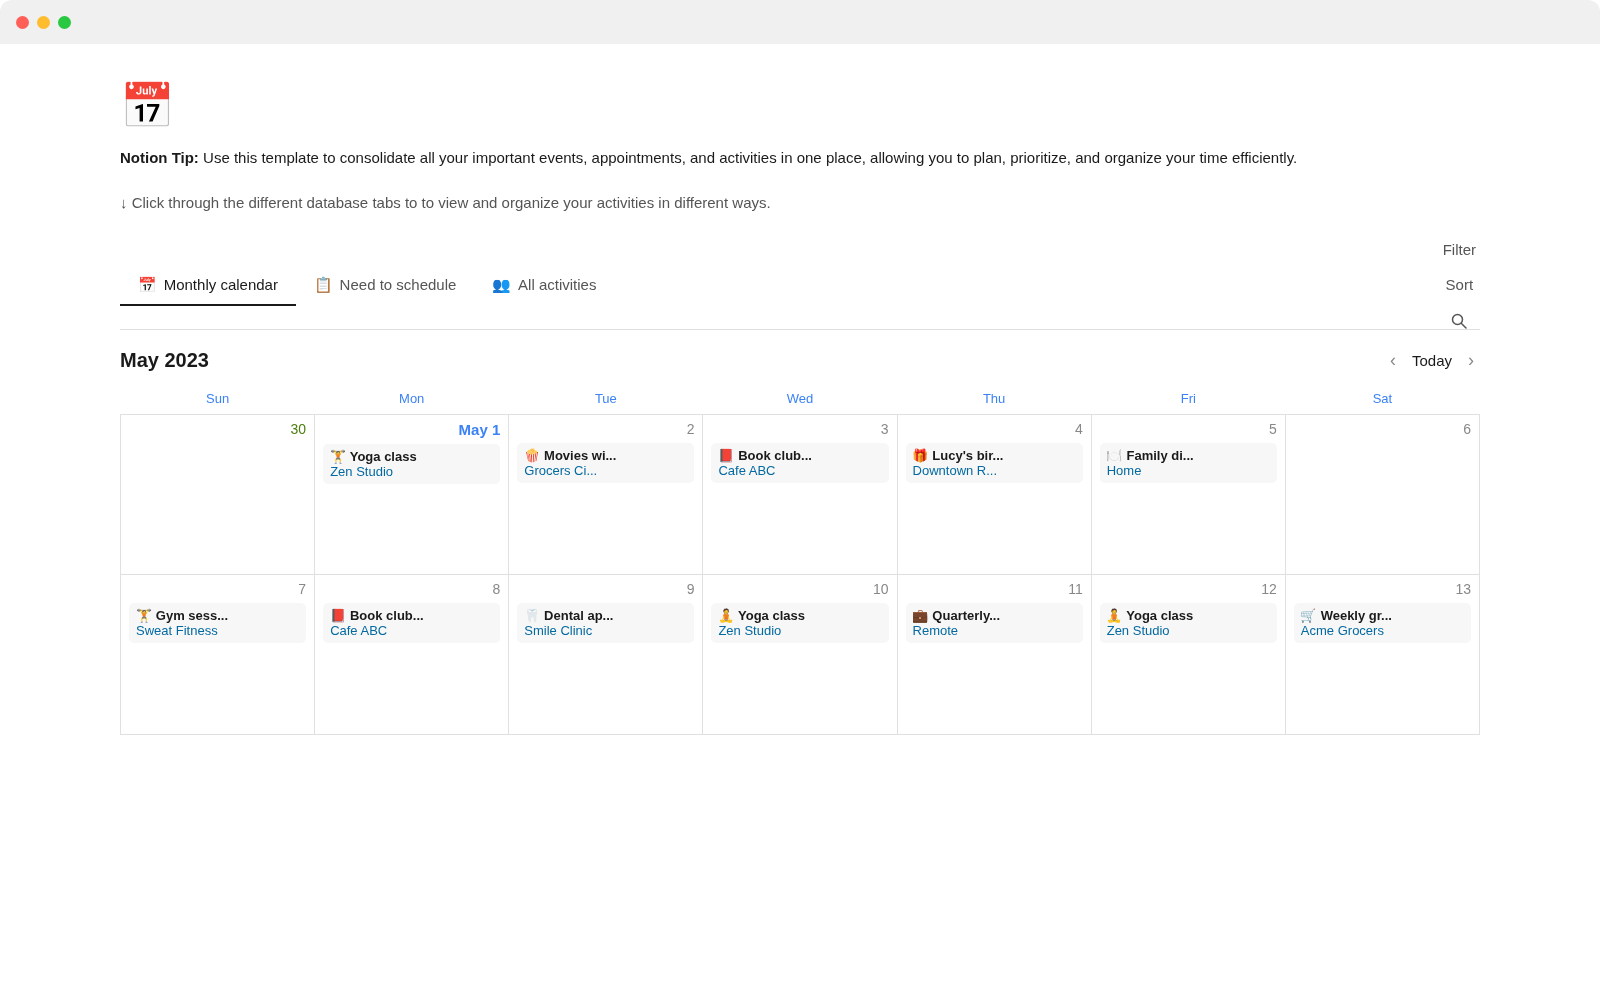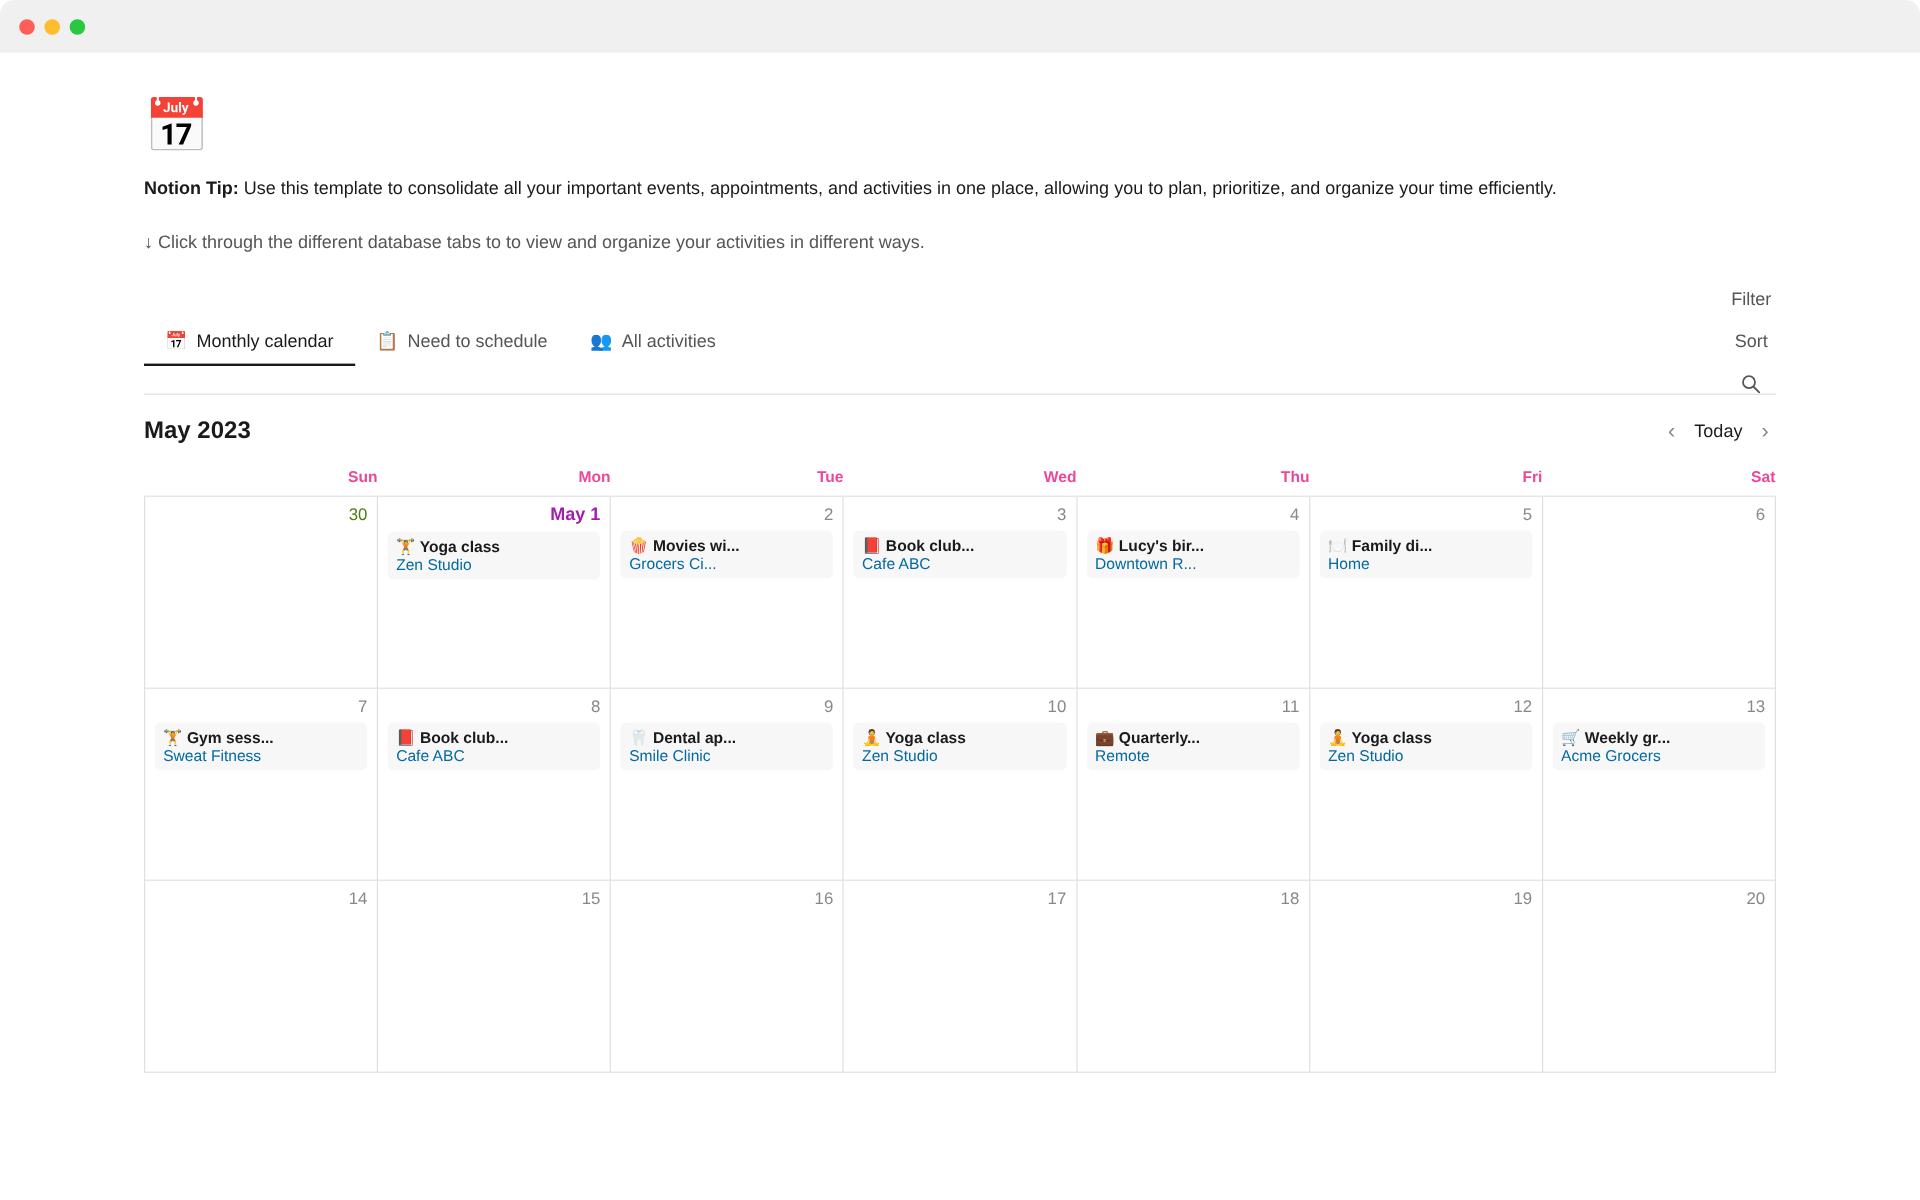--- a/index.html
+++ b/index.html
@@ -149,43 +149,43 @@
       font-weight: 500;
     }
 
     
     .calendar-grid {
       width: 100%;
       border-collapse: collapse;
     }
     .calendar-grid th {
       font-size: 13px;
-      font-weight: 700;
-      color: #ec4899;
-      text-align: right;
+      font-weight: 400;
+      color: #3b82f6;
+      text-align: center;
       padding: 8px 0;
       border-bottom: 1px solid #e0e0e0;
     }
     .calendar-grid td {
       vertical-align: top;
       border: 1px solid #e0e0e0;
       padding: 6px 8px;
       width: calc(100% / 7);
       height: 160px;
     }
     .day-num {
       text-align: right;
       font-size: 14px;
       color: #888;
       margin-bottom: 6px;
       font-weight: 400;
     }
     .day-num.may-first {
       font-weight: 700;
-      color: #a21caf;
+      color: #3b82f6;
       font-size: 15px;
     }
 
     .event-card {
       background: #f7f7f7;
       border-radius: 5px;
       padding: 5px 7px;
       margin-bottom: 5px;
       cursor: pointer;
     }
@@ -371,40 +371,17 @@
               </div>
             </td>
             <td>
               <div class="day-num">13</div>
               <div class="event-card">
                 <div class="event-title">🛒 Weekly gr...</div>
                 <div class="event-location">Acme Grocers</div>
               </div>
             </td>
           </tr>
-          <tr>
-            <td>
-              <div class="day-num">14</div>
-            </td>
-            <td>
-              <div class="day-num">15</div>
-            </td>
-            <td>
-              <div class="day-num">16</div>
-            </td>
-            <td>
-              <div class="day-num">17</div>
-            </td>
-            <td>
-              <div class="day-num">18</div>
-            </td>
-            <td>
-              <div class="day-num">19</div>
-            </td>
-            <td>
-              <div class="day-num">20</div>
-            </td>
-          </tr>
         </tbody>
     </table>
   </div>
 
 </div>
 
 </body></html>

